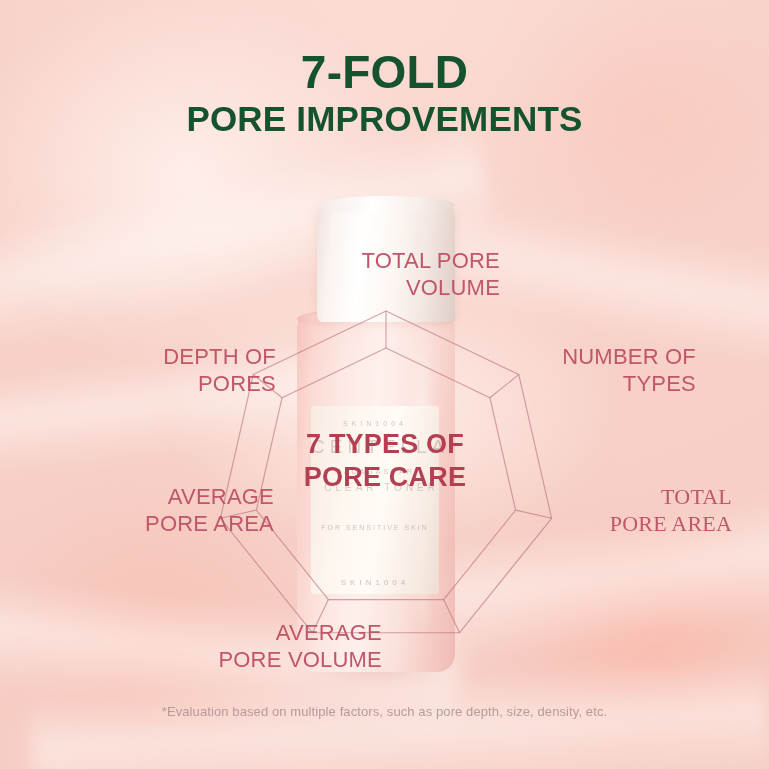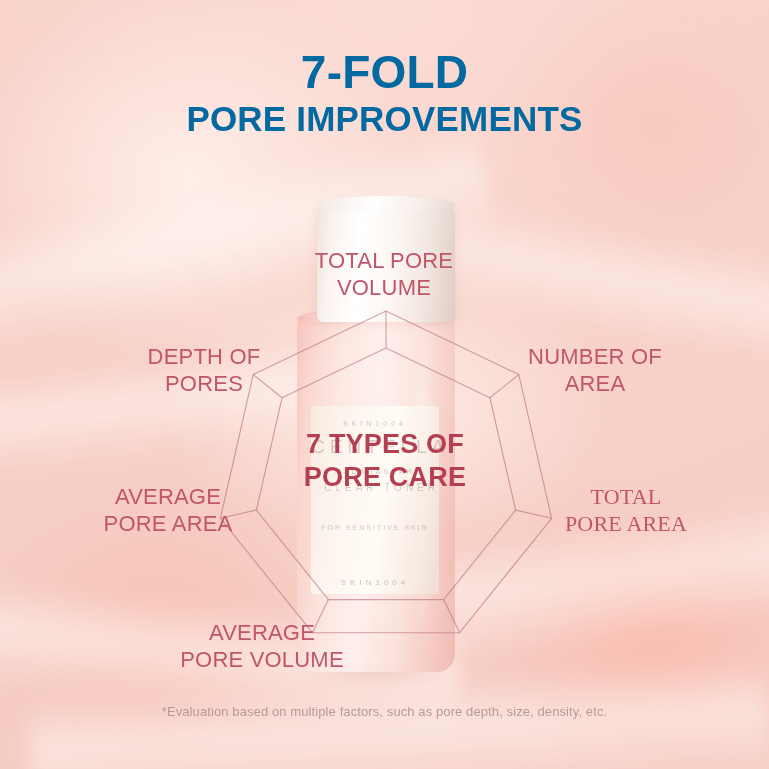--- a/index.html
+++ b/index.html
@@ -187,41 +187,41 @@
     pointer-events: none;
   }
 
   
   .headline {
     position: absolute;
     left: 0;
     right: 0;
     top: 46px;
     text-align: center;
-    color: #0369a1;
+    color: #14532d;
     font-weight: bold;
     font-size: 46px;
     line-height: 1.16;
     letter-spacing: 0.2px;
   }
   .headline .line2 { font-size: 35px; }
 
   
   .label {
     position: absolute;
     color: #c0566a;
     font-size: 22px;
     font-weight: normal;
     line-height: 1.22;
-    text-align: center;
+    text-align: right;
     letter-spacing: 0.2px;
     white-space: pre-line;
   }
   .lbl-total-pore-volume { left: 268px; top: 248px; width: 232px; }
-  .lbl-depth-of-pores    { left: 108px;  top: 344px; width: 192px; }
+  .lbl-depth-of-pores    { left: 84px;  top: 344px; width: 192px; }
   .lbl-number-of-pores   { left: 494px; top: 344px; width: 202px; }
   .lbl-average-pore-area { left: 62px;  top: 484px; width: 212px; }
   .lbl-total-pore-area   { left: 520px; top: 484px; width: 212px; font-family: Liberation Serif, serif; }
   .lbl-average-pore-volume { left: 142px; top: 620px; width: 240px; }
   .lbl-pore-density      { left: 404px; top: 620px; width: 198px; }
 
   .center-label {
     position: absolute;
     left: 256px;
     top: 428px;
@@ -301,21 +301,21 @@
   </svg>
 
   <div class="headline">
     <div class="line1">7-FOLD</div>
     <div class="line2">PORE IMPROVEMENTS</div>
   </div>
 
   <div class="label lbl-total-pore-volume">TOTAL PORE
 VOLUME</div>
   <div class="label lbl-number-of-pores">NUMBER OF
-AREA</div>
+TYPES</div>
   <div class="label lbl-total-pore-area">TOTAL
 PORE AREA</div>
   <div class="label lbl-average-pore-volume">AVERAGE
 PORE VOLUME</div>
   <div class="label lbl-average-pore-area">AVERAGE
 PORE AREA</div>
   <div class="label lbl-depth-of-pores">DEPTH OF
 PORES</div>
 
   <div class="center-label">7 TYPES OF

